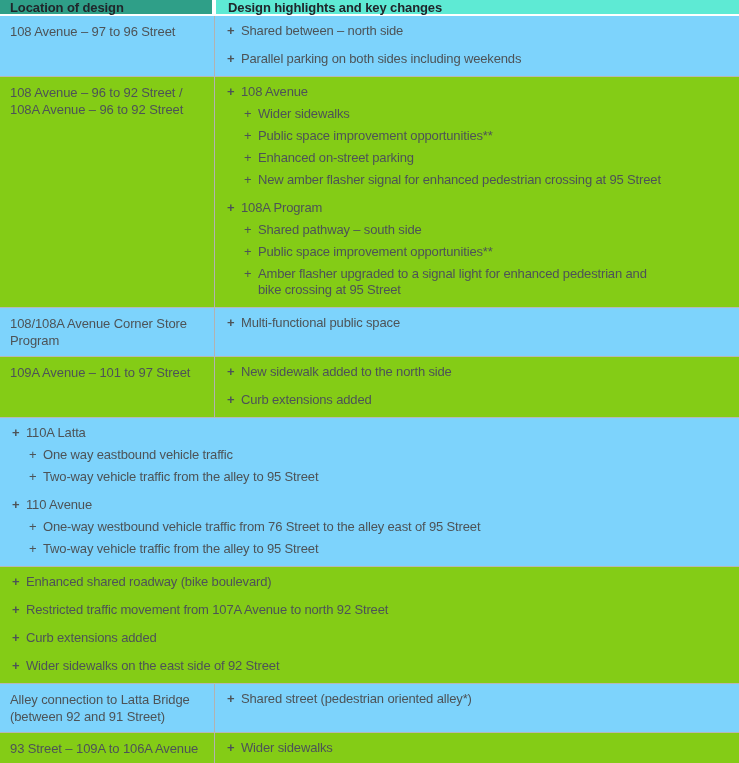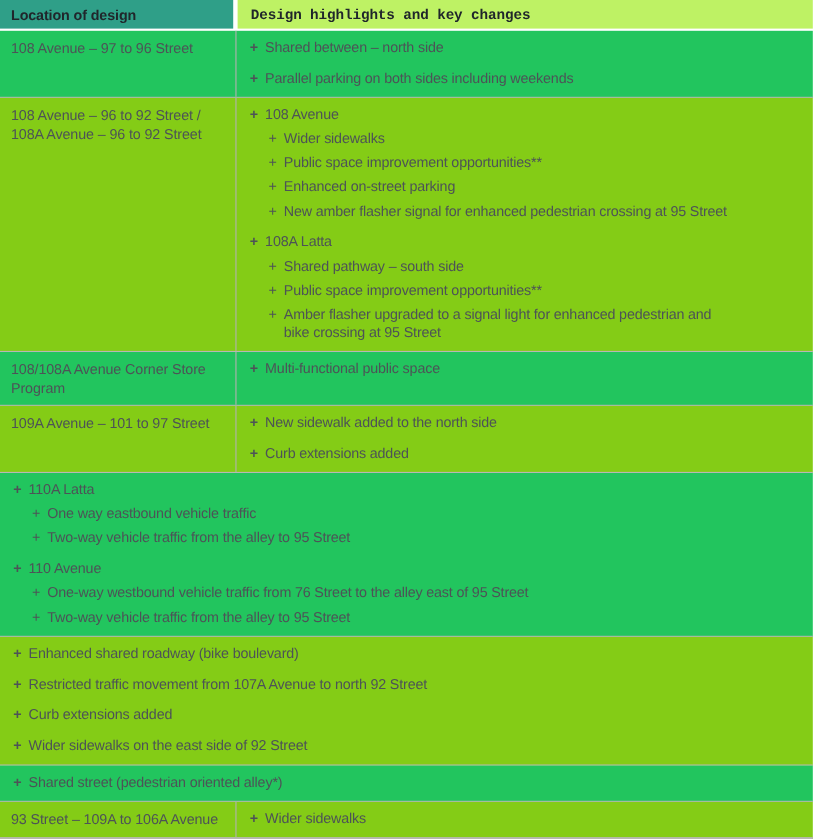--- a/index.html
+++ b/index.html
@@ -10,21 +10,21 @@
     -webkit-font-smoothing: antialiased;
   }
   .design-table {
     width: 739px;
     color: #4d5357;
   }
 
   
   .header-row {
     display: flex;
-    height: 26px;
+    height: 14px;
     margin-bottom: 2px;
   }
   .header-cell {
     display: flex;
     align-items: center;
     font-size: 13px;
     font-weight: bold;
     color: #20262b;
     letter-spacing: -0.1px;
   }
@@ -37,21 +37,21 @@
     flex: 1;
     padding-left: 12px;
   }
 
   
   .body-row {
     display: flex;
     border-bottom: 1px solid #b7b7b5;
     background: #84cc16;
   }
-  .body-row.shaded { background: #22c55e; justify-content: flex-end; }
+  .body-row.shaded { background: #7dd3fc; justify-content: flex-end; }
   .body-row:last-child { border-bottom: 3px solid #b7b7b5; }
 
   .loc-cell {
     width: 215px;
     flex: 0 0 215px;
     border-right: 1px solid #b2b2b0;
     padding: 7px 12px 7px 10px;
     font-size: 13px;
     line-height: 17px;
     letter-spacing: -0.1px;
@@ -77,21 +77,21 @@
   .item.l2 { margin-left: 17px; }
   .item.l1:not(:first-child) { margin-top: 12px; }
   .item .txt { white-space: pre-line; }
 </style>
 </head>
 <body>
 
 <div class="design-table" style="color: rgb(77, 83, 87);">
   <div class="header-row">
     <div class="header-cell location-header" style="background: rgb(47, 159, 136);">Location of design</div>
-    <div class="header-cell highlights-header" style="background: #bef264; font-family: Liberation Mono, monospace;">Design highlights and key changes</div>
+    <div class="header-cell highlights-header" style="background: #5eead4;">Design highlights and key changes</div>
   </div>
   <div id="rows-container">
       <div class="body-row shaded">
         <div class="loc-cell">108 Avenue – 97 to 96 Street</div>
         <div class="hl-cell">
           <div class="item l1">
             <span class="plus">+</span>
             <span class="txt">Shared between – north side</span>
           </div>
           <div class="item l1">
@@ -119,21 +119,21 @@
           <div class="item l2">
             <span class="plus">+</span>
             <span class="txt">Enhanced on-street parking</span>
           </div>
           <div class="item l2">
             <span class="plus">+</span>
             <span class="txt">New amber flasher signal for enhanced pedestrian crossing at 95 Street</span>
           </div>
           <div class="item l1">
             <span class="plus">+</span>
-            <span class="txt">108A Latta</span>
+            <span class="txt">108A Program</span>
           </div>
           <div class="item l2">
             <span class="plus">+</span>
             <span class="txt">Shared pathway – south side</span>
           </div>
           <div class="item l2">
             <span class="plus">+</span>
             <span class="txt">Public space improvement opportunities**</span>
           </div>
           <div class="item l2">
@@ -208,20 +208,22 @@
             <span class="plus">+</span>
             <span class="txt">Curb extensions added</span>
           </div>
           <div class="item l1">
             <span class="plus">+</span>
             <span class="txt">Wider sidewalks on the east side of 92 Street</span>
           </div>
         </div>
       </div>
       <div class="body-row shaded">
+        <div class="loc-cell">Alley connection to Latta Bridge
+(between 92 and 91 Street)</div>
         <div class="hl-cell">
           <div class="item l1">
             <span class="plus">+</span>
             <span class="txt">Shared street (pedestrian oriented alley*)</span>
           </div>
         </div>
       </div>
       <div class="body-row">
         <div class="loc-cell">93 Street – 109A to 106A Avenue</div>
         <div class="hl-cell">

